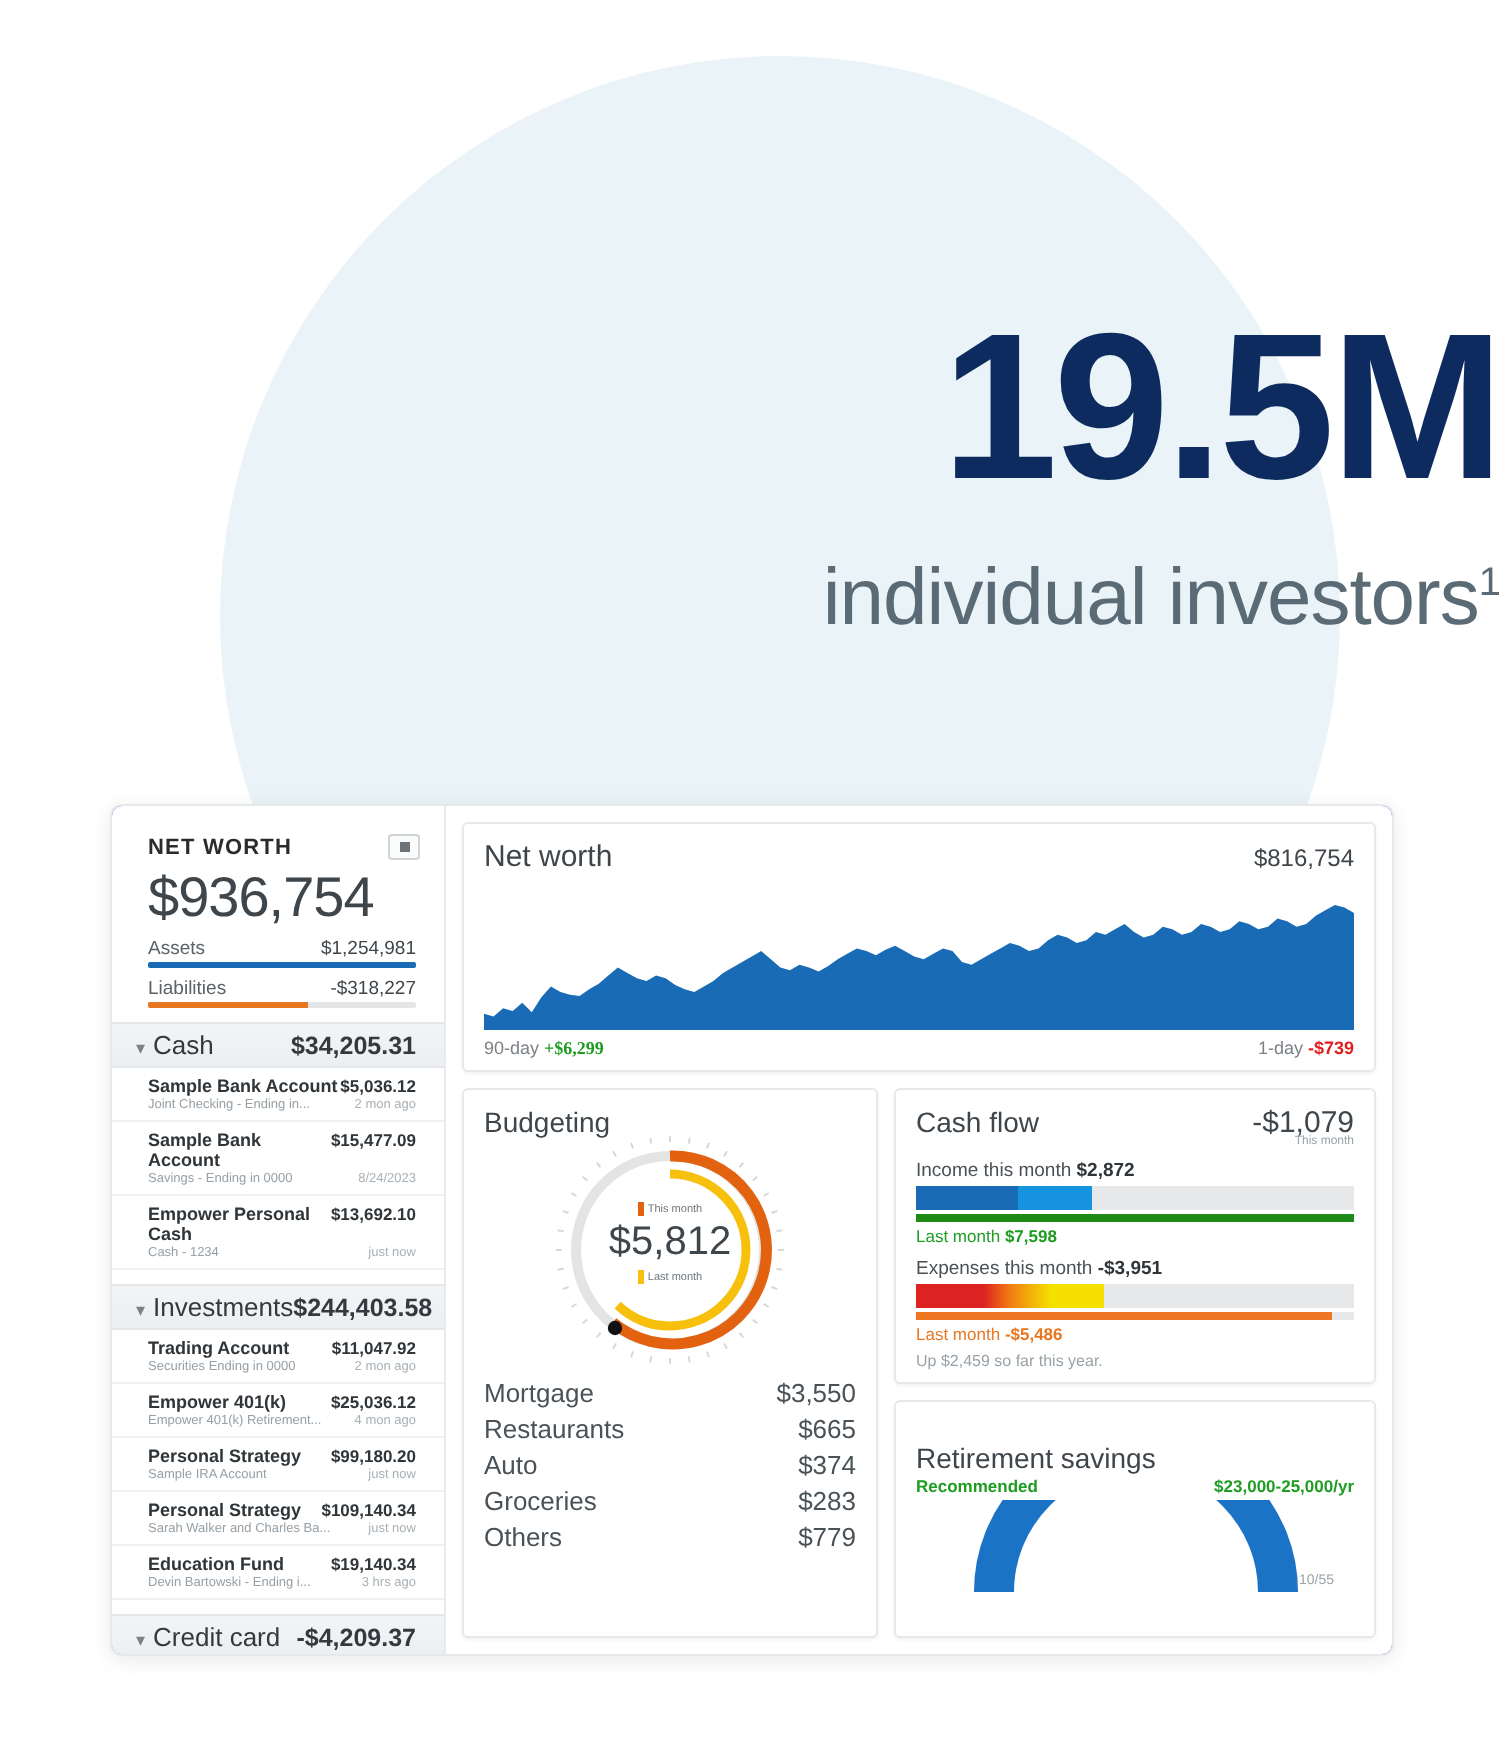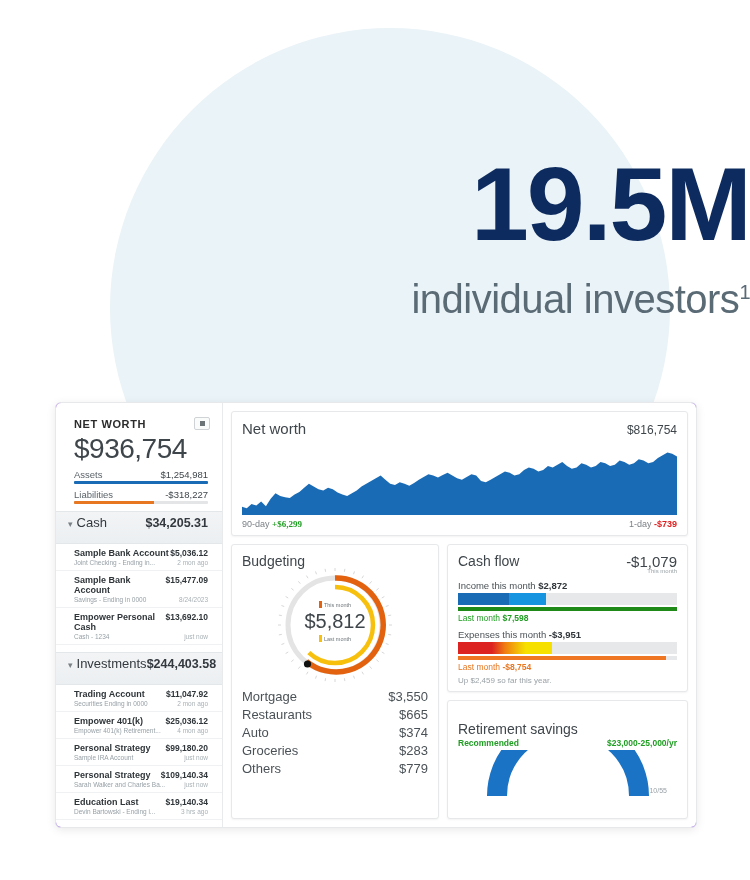--- a/index.html
+++ b/index.html
@@ -88,21 +88,21 @@
   }
   .sb-bar-label b { font-weight: normal; color: #3f464b; }
   .sb-track { height: 3px; background: #e3e5e7; border-radius: 1px; overflow: hidden; }
   .sb-track i { display: block; height: 100%; }
   .sb-group {
     margin-top: 7px;
     background: linear-gradient(to bottom, #f2f4f6, #eceff1);
     border-top: 1px solid #e4e7ea;
     border-bottom: 1px solid #e4e7ea;
     display: flex; align-items: center; justify-content: space-between;
-    padding: 3px 14px 13px 12px;
+    padding: 3px 14px 3px 12px;
   }
   .sb-group-name { font-size: 13px; color: #33393e; }
   .sb-group-name .caret { color:#7b8186; font-size: 9px; margin-right: 4px; }
   .sb-group-amt { font-size: 12.5px; font-weight: bold; color: #33393e; }
   .sb-acct {
     padding: 4px 14px 4px 18px;
     border-bottom: 1px solid #f0f1f3;
   }
   .sb-acct-top {
     display: flex; justify-content: space-between; align-items: baseline;
@@ -307,21 +307,21 @@
             <span class="sb-acct-name">Personal Strategy</span>
             <span class="sb-acct-amt">$109,140.34</span>
           </div>
         <div class="sb-acct-bot">
             <span class="sb-acct-sub">Sarah Walker and Charles Ba...</span>
             <span class="sb-acct-time">just now</span>
           </div>
       </div>
       <div class="sb-acct">
         <div class="sb-acct-top">
-            <span class="sb-acct-name">Education Last</span>
+            <span class="sb-acct-name">Education Fund</span>
             <span class="sb-acct-amt">$19,140.34</span>
           </div>
         <div class="sb-acct-bot">
             <span class="sb-acct-sub">Devin Bartowski - Ending i...</span>
             <span class="sb-acct-time">3 hrs ago</span>
           </div>
       </div>
 
       <div class="sb-group">
         <div class="sb-group-name"><span class="caret">▾</span><span>Credit card</span></div>
@@ -466,21 +466,21 @@
             <div class="cf-label">
               <span>Expenses this month</span> <b>-$3,951</b>
             </div>
             <div class="cf-track">
               <i style="width:43%;background:linear-gradient(to right,#dd2222 0%,#dd2222 36%,#f07c12 50%,#f2b50a 62%,#f5e000 72%,#f5e000 100%)"></i>
             </div>
             <div class="cf-line">
                 <i style="width:95%;background:#ef7622"></i>
               </div>
             <div class="cf-last orange">
-              <span>Last month</span> <b>-$8,754</b>
+              <span>Last month</span> <b>-$5,486</b>
             </div>
             <div class="cf-note">Up $2,459 so far this year.</div>
           </div>
 
           <div class="panel rs">
             <div class="rs-title">Retirement savings</div>
             <div class="rs-sub">
               <span class="rs-rec">Recommended</span>
               <span class="rs-range">$23,000-25,000/yr</span>
             </div>

